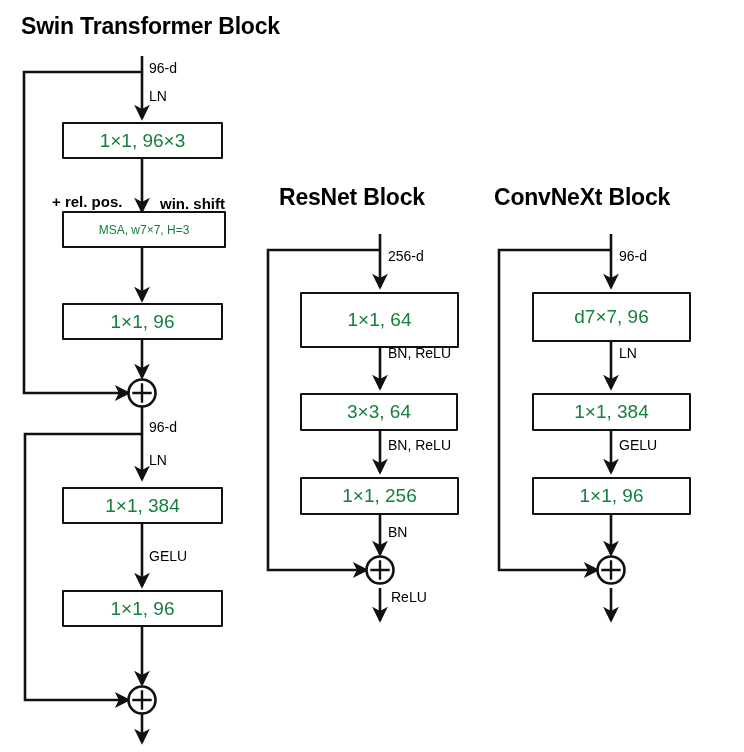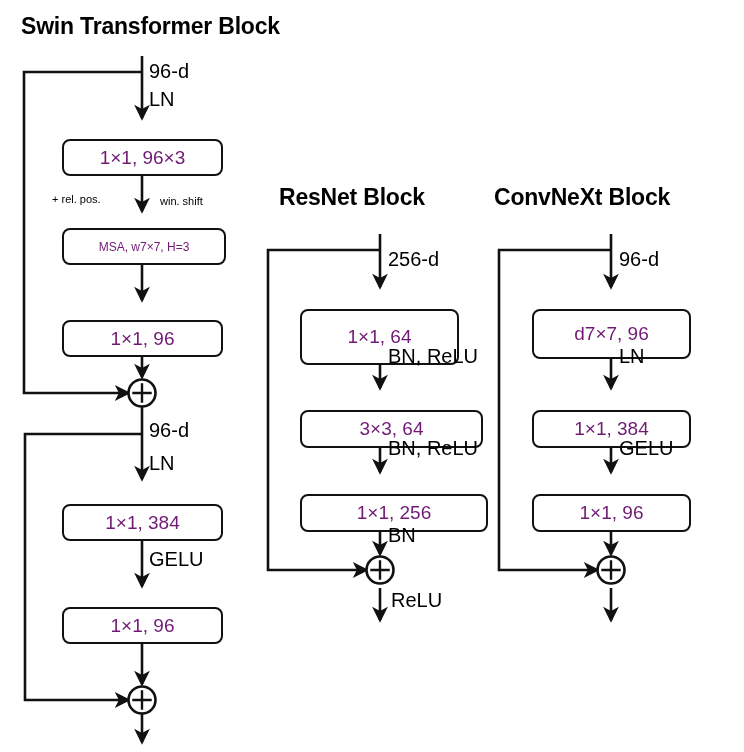--- a/index.html
+++ b/index.html
@@ -36,40 +36,39 @@
     font-weight: bold;
     font-size: 23px;
     letter-spacing: -0.2px;
     white-space: nowrap;
     color: #000;
   }
   .node-box {
     position: absolute;
     box-sizing: border-box;
     border: 2px solid #111111;
-    border-radius: 8px;
+    border-radius: 1px;
     background: #ffffff;
     display: flex;
     align-items: center;
     justify-content: center;
     font-family: "Liberation Sans", sans-serif;
     font-size: 19px;
-    color: #701a75;
+    color: #15803d;
     white-space: nowrap;
-    margin-top: 17px;
   }
   .node-box.small-text { font-size: 12px; }
   .edge-label {
     position: absolute;
     font-family: "Liberation Sans", sans-serif;
-    font-size: 20px;
+    font-size: 14px;
     color: #000;
     white-space: nowrap;
   }
-  .edge-label.tiny { font-size: 11px; }
+  .edge-label.tiny { font-size: 15px; font-weight: bold; }
 </style>
 </head>
 <body>
 
 <div id="diagram-root">
 
   <svg class="diagram-layer" viewBox="0 0 744 752" xmlns="http://www.w3.org/2000/svg">
     <defs>
       <marker id="arrow" viewBox="0 0 12 12" refX="9.2" refY="6" markerWidth="7" markerHeight="7" orient="auto-start-reverse">
         <path d="M 0.5 0.8 L 11 6 L 0.5 11.2 L 3.2 6 Z" fill="#111111"></path>
@@ -189,22 +188,22 @@
 
   <div class="edge-label" style="left:149px; top:60px;">96-d</div>
   <div class="edge-label" style="left:149px; top:88px;">LN</div>
   <div class="edge-label tiny" style="left:52px; top:193px;">+ rel. pos.</div>
   <div class="edge-label tiny" style="left:160px; top:195px;">win. shift</div>
   <div class="edge-label" style="left:149px; top:419px;">96-d</div>
   <div class="edge-label" style="left:149px; top:452px;">LN</div>
   <div class="edge-label" style="left:149px; top:548px;">GELU</div>
 
   <div class="node-box" style="left:300px; top:292px; width:159px; height:56px;">1×1, 64</div>
-  <div class="node-box" style="left:300px; top:393px; width:183px; height:38px;">3×3, 64</div>
-  <div class="node-box" style="left:300px; top:477px; width:188px; height:38px;">1×1, 256</div>
+  <div class="node-box" style="left:300px; top:393px; width:158px; height:38px;">3×3, 64</div>
+  <div class="node-box" style="left:300px; top:477px; width:159px; height:38px;">1×1, 256</div>
 
   <div class="edge-label" style="left:388px; top:248px;">256-d</div>
   <div class="edge-label" style="left:388px; top:345px;">BN, ReLU</div>
   <div class="edge-label" style="left:388px; top:437px;">BN, ReLU</div>
   <div class="edge-label" style="left:388px; top:524px;">BN</div>
   <div class="edge-label" style="left:391px; top:589px;">ReLU</div>
 
   <div class="node-box" style="left:532px; top:292px; width:159px; height:50px;">d7×7, 96</div>
   <div class="node-box" style="left:532px; top:393px; width:159px; height:38px;">1×1, 384</div>
   <div class="node-box" style="left:532px; top:477px; width:159px; height:38px;">1×1, 96</div>

